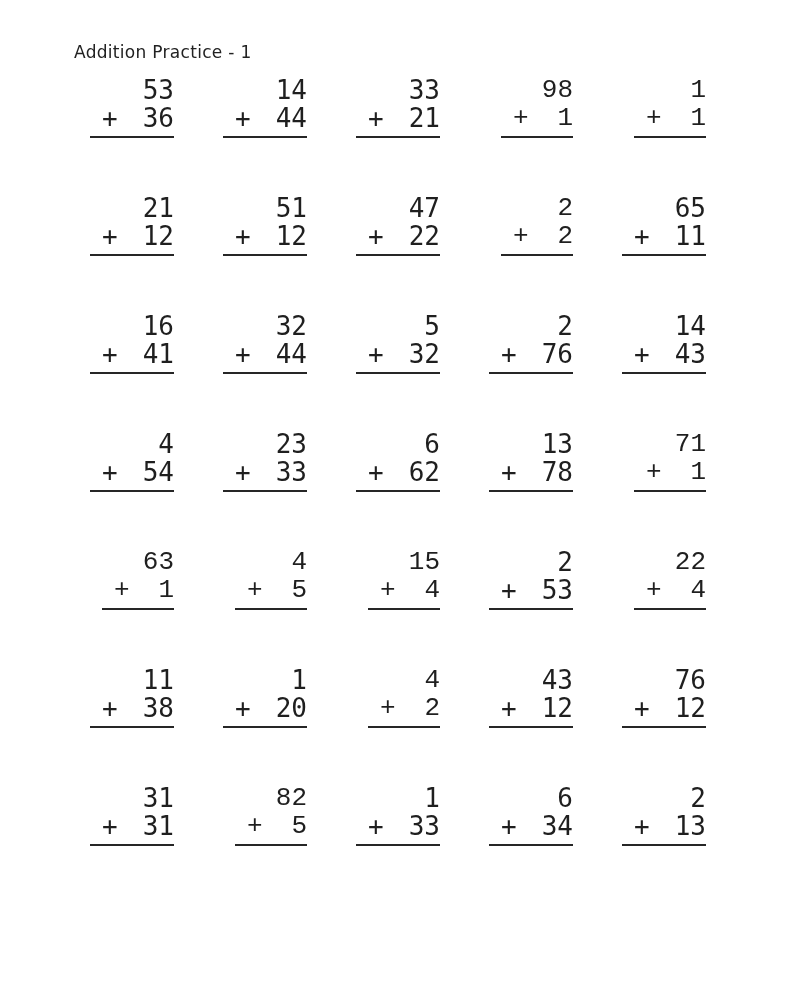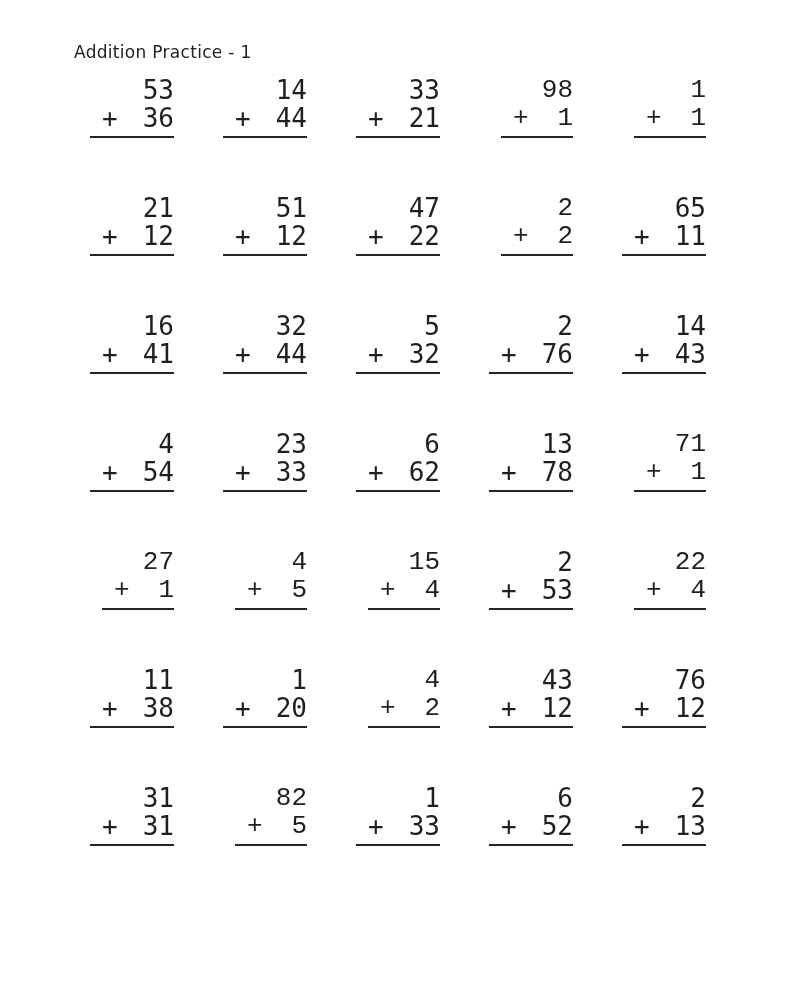--- a/index.html
+++ b/index.html
@@ -232,21 +232,21 @@
   </div>
       <div class="problem narrow">
     <div class="op-top">71</div>
     <div class="op-bottom">
       <span>+</span>
       <span>1</span>
     </div>
     <div class="answer-line"></div>
   </div>
       <div class="problem narrow">
-    <div class="op-top">27</div>
+    <div class="op-top">63</div>
     <div class="op-bottom">
       <span>+</span>
       <span>1</span>
     </div>
     <div class="answer-line"></div>
   </div>
       <div class="problem narrow">
     <div class="op-top">4</div>
     <div class="op-bottom">
       <span>+</span>
@@ -339,21 +339,21 @@
     <div class="op-bottom">
       <span>+</span>
       <span>33</span>
     </div>
     <div class="answer-line"></div>
   </div>
       <div class="problem">
     <div class="op-top">6</div>
     <div class="op-bottom">
       <span>+</span>
-      <span>52</span>
+      <span>34</span>
     </div>
     <div class="answer-line"></div>
   </div>
       <div class="problem">
     <div class="op-top">2</div>
     <div class="op-bottom">
       <span>+</span>
       <span>13</span>
     </div>
     <div class="answer-line"></div>

